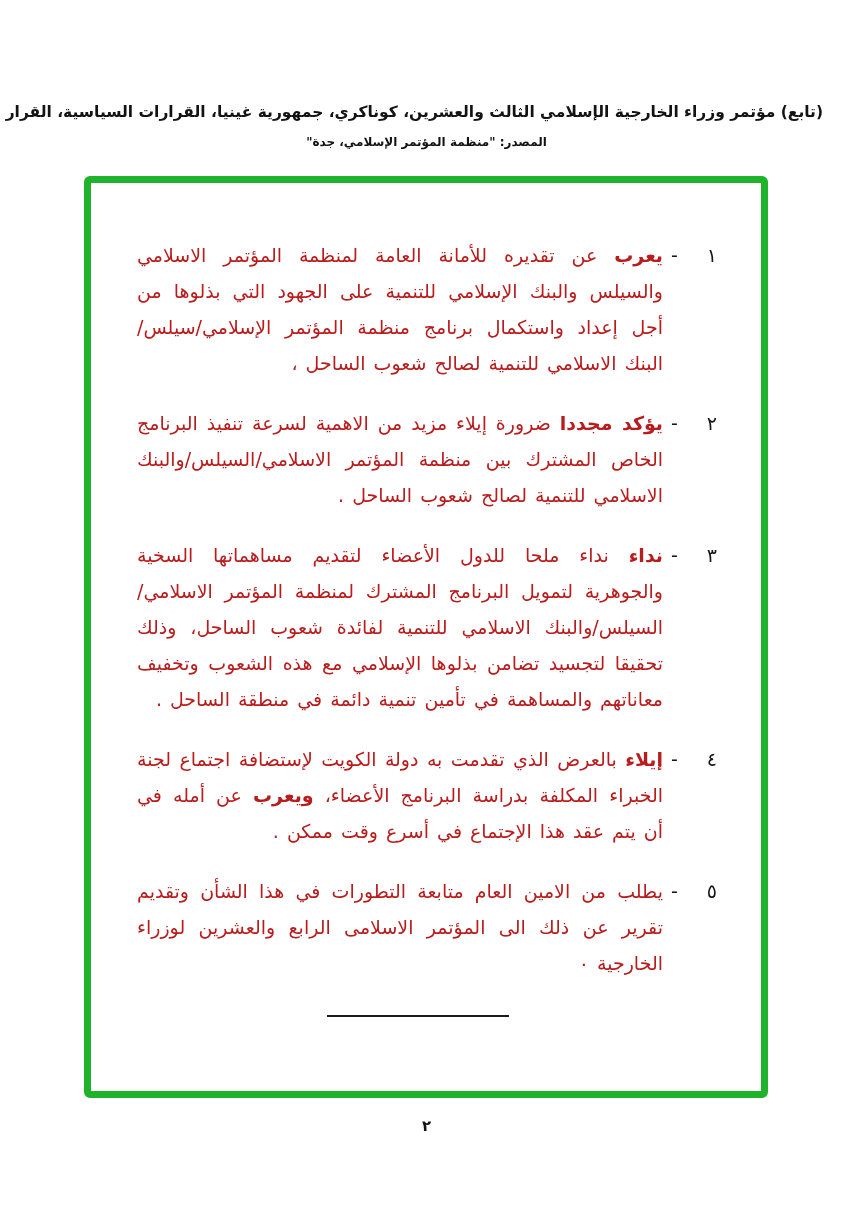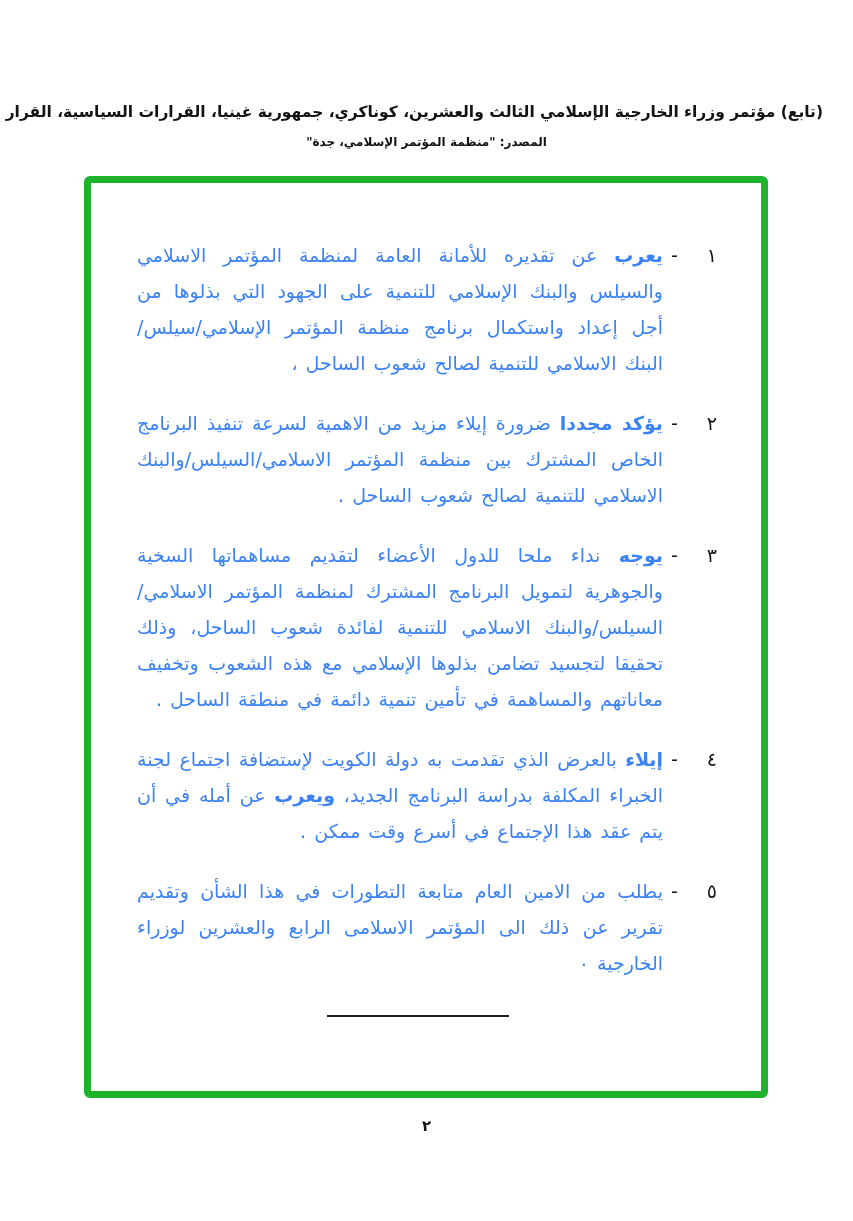--- a/index.html
+++ b/index.html
@@ -74,21 +74,21 @@
     line-height: 36px;
     padding-left: 8px;
   }
   .clause-text {
     margin: 0;
     flex: 1 1 auto;
     font-size: 19px;
     line-height: 36px;
     text-align: justify;
     text-justify: inter-word;
-    color: #3b82f6;
+    color: #b91c1c;
     word-spacing: 2px;
   }
   .clause-text .bold {
     font-weight: bold;
   }
   
   
   .divider {
     width: 182px;
     height: 0;
@@ -133,28 +133,28 @@
             <span>٢</span>
             <span>-</span>
           </div>
           <p class="clause-text"><span class="bold">يؤكد مجددا</span><span> ضرورة إيلاء مزيد من الاهمية لسرعة تنفيذ البرنامج الخاص المشترك بين منظمة المؤتمر الاسلامي/السيلس/والبنك الاسلامي للتنمية لصالح شعوب الساحل .</span></p>
         </div>
         <div class="clause">
           <div class="clause-marker">
             <span>٣</span>
             <span>-</span>
           </div>
-          <p class="clause-text"><span class="bold">يوجه</span><span> نداء ملحا للدول الأعضاء لتقديم مساهماتها السخية والجوهرية لتمويل البرنامج المشترك لمنظمة المؤتمر الاسلامي/السيلس/والبنك الاسلامي للتنمية لفائدة شعوب الساحل، وذلك تحقيقا لتجسيد تضامن بذلوها الإسلامي مع هذه الشعوب وتخفيف معاناتهم والمساهمة في تأمين تنمية دائمة في منطقة الساحل .</span></p>
+          <p class="clause-text"><span class="bold">نداء</span><span> نداء ملحا للدول الأعضاء لتقديم مساهماتها السخية والجوهرية لتمويل البرنامج المشترك لمنظمة المؤتمر الاسلامي/السيلس/والبنك الاسلامي للتنمية لفائدة شعوب الساحل، وذلك تحقيقا لتجسيد تضامن بذلوها الإسلامي مع هذه الشعوب وتخفيف معاناتهم والمساهمة في تأمين تنمية دائمة في منطقة الساحل .</span></p>
         </div>
         <div class="clause">
           <div class="clause-marker">
             <span>٤</span>
             <span>-</span>
           </div>
-          <p class="clause-text"><span class="bold">إيلاء</span><span> بالعرض الذي تقدمت به دولة الكويت لإستضافة اجتماع لجنة الخبراء المكلفة بدراسة البرنامج الجديد، </span><span class="bold">ويعرب</span><span> عن أمله في أن يتم عقد هذا الإجتماع في أسرع وقت ممكن .</span></p>
+          <p class="clause-text"><span class="bold">إيلاء</span><span> بالعرض الذي تقدمت به دولة الكويت لإستضافة اجتماع لجنة الخبراء المكلفة بدراسة البرنامج الأعضاء، </span><span class="bold">ويعرب</span><span> عن أمله في أن يتم عقد هذا الإجتماع في أسرع وقت ممكن .</span></p>
         </div>
         <div class="clause">
           <div class="clause-marker">
             <span>٥</span>
             <span>-</span>
           </div>
           <p class="clause-text"><span>يطلب من الامين العام متابعة التطورات  في هذا الشأن وتقديم تقرير عن ذلك الى المؤتمر الاسلامى الرابع والعشرين لوزراء الخارجية ٠</span></p>
         </div>
       </div>
     <div class="divider"></div>

